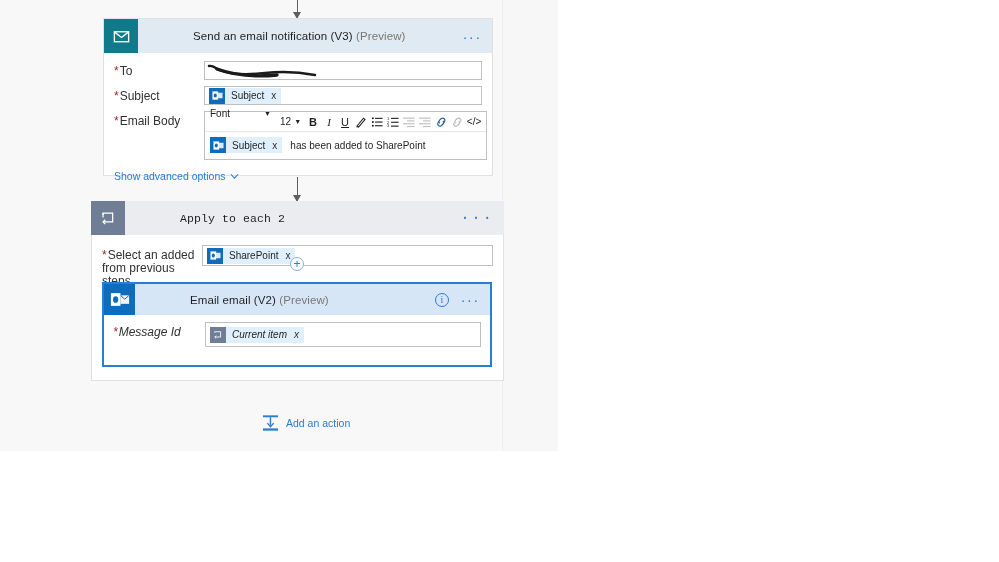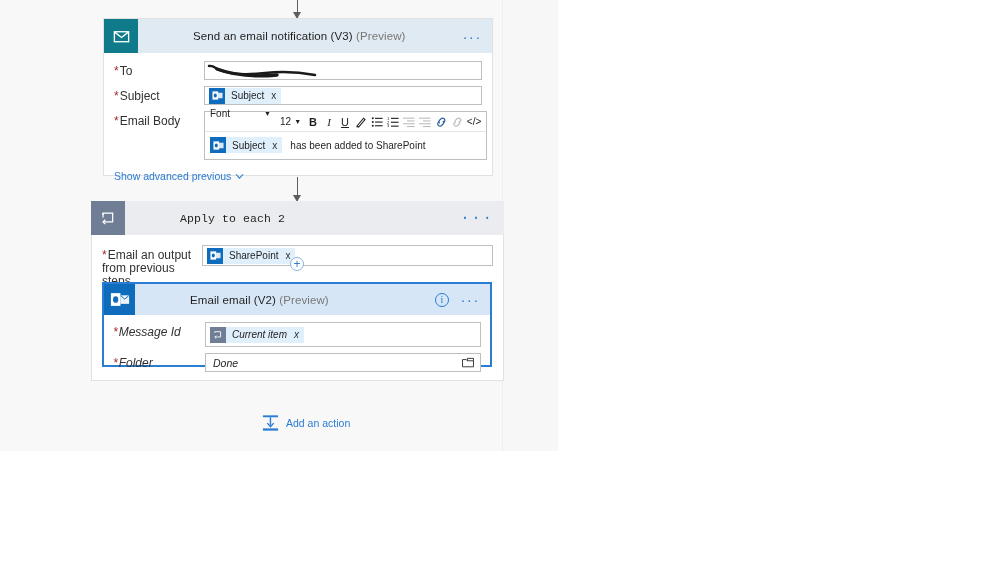--- a/index.html
+++ b/index.html
@@ -336,21 +336,21 @@
                 </span>
                 <span class="token-lbl">Subject</span>
                 <span class="token-x">x</span>
               </span>
               <span class="rte-text">has been added to SharePoint</span>
             </div>
           </div>
         </div>
 
         <div class="adv-link">
-          <span>Show advanced previous</span>
+          <span>Show advanced options</span>
           <svg width="9" height="7" viewBox="0 0 10 7" aria-hidden="true">
             <path d="M1 1 L5 5.4 L9 1" fill="none" stroke="#2b7cd3" stroke-width="1.2"></path>
           </svg>
         </div>
       </div>
     </div>
 
     <div class="arrow" style="left:297px; top:177px; height:24px;"></div>
 
     <div class="card" style="left:91px; top:201px; width:413px; height:180px; border:none; background:transparent;">
@@ -366,21 +366,21 @@
           <span>Apply to each 2</span>
         </div>
         <div class="head-right">
           <div class="ellipsis">...</div>
         </div>
       </div>
 
       <div style="background:#fff; border:1px solid #e1e1e1; border-top:none; width:413px; height:146px; padding:10px;">
         <div class="row">
           <div class="row-label" style="width:100px; flex:0 0 100px;">
-            <span class="req">*</span><span>Email an output</span><br>
+            <span class="req">*</span><span>Select an added</span><br>
             <span>from previous steps</span>
           </div>
           <div class="field" style="height:21px;">
             <span class="token">
               <span class="token-ic">
                 <svg width="11" height="11" viewBox="0 0 12 12" aria-hidden="true">
                   <rect x="0.5" y="1.5" width="6.2" height="9" fill="#ffffff"></rect>
                   <rect x="6.2" y="3" width="5.3" height="6" fill="#ffffff" opacity="0.85"></rect>
                   <ellipse cx="3.6" cy="6" rx="1.7" ry="2.1" fill="#0f6cbd"></ellipse>
                 </svg>
@@ -425,32 +425,20 @@
                       <path d="M2.4 4 L2.4 2.4 L10.6 2.4 L10.6 9.8 L3.2 9.8" fill="none" stroke="#ffffff" stroke-width="1.2"></path>
                       <path d="M4.4 8 L2.4 10 L4.4 12" fill="none" stroke="#ffffff" stroke-width="1.2"></path>
                     </svg>
                   </span>
                   <span class="token-lbl">Current item</span>
                   <span class="token-x">x</span>
                 </span>
               </div>
             </div>
 
-            <div class="row" style="margin-bottom:0;">
-              <div class="row-label" style="width:92px; flex:0 0 92px;">
-                <span class="req">*</span><span>Folder</span>
-              </div>
-              <div class="field plain" style="height:19px; justify-content:space-between;">
-                <span>Done</span>
-                <svg width="12" height="11" viewBox="0 0 14 12" aria-hidden="true" style="margin-right:2px;">
-                  <path d="M0.6 2.6 L5 2.6 L6.3 4 L13.4 4 L13.4 11 L0.6 11 Z" fill="none" stroke="#201f1e" stroke-width="1"></path>
-                  <path d="M6.3 4 L6.3 1.2 L13.4 1.2 L13.4 4" fill="none" stroke="#201f1e" stroke-width="1"></path>
-                </svg>
-              </div>
-            </div>
           </div>
         </div>
       </div>
     </div>
 
     <div class="add-action" style="left:262px; top:414px;">
       <svg width="17" height="18" viewBox="0 0 18 19" aria-hidden="true">
         <rect x="1" y="1.4" width="16" height="2" fill="#2b7cd3"></rect>
         <rect x="8.2" y="3.4" width="1.5" height="9" fill="#2b7cd3"></rect>
         <path d="M5.6 9.6 L9 13.4 L12.4 9.6" fill="none" stroke="#2b7cd3" stroke-width="1.4"></path>

